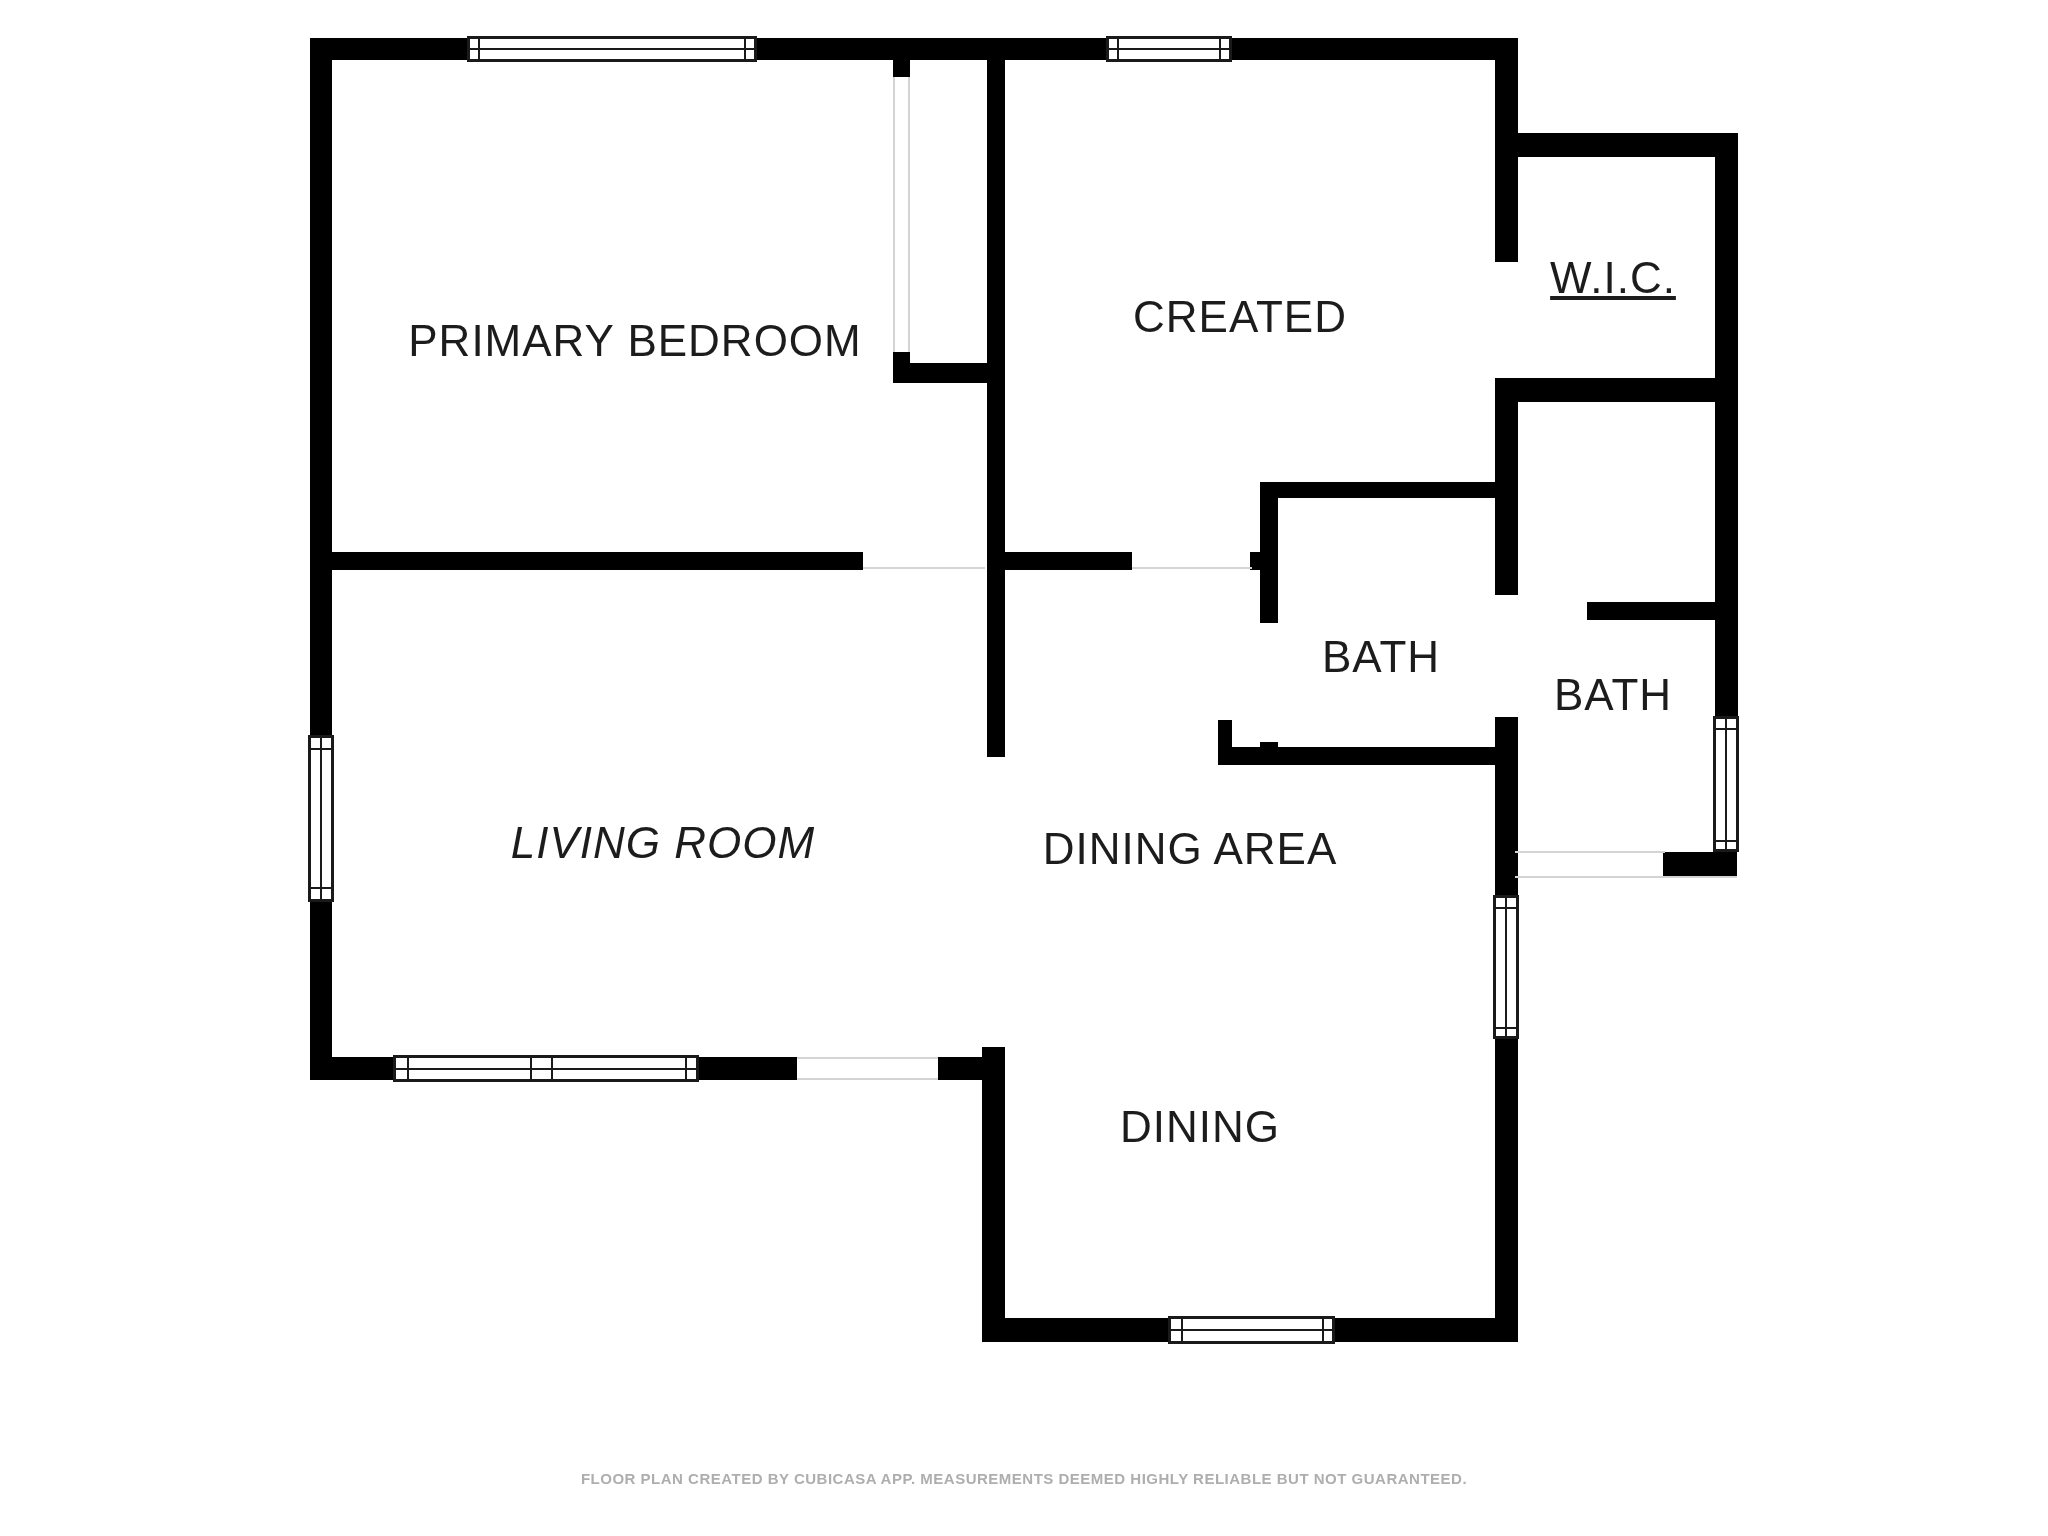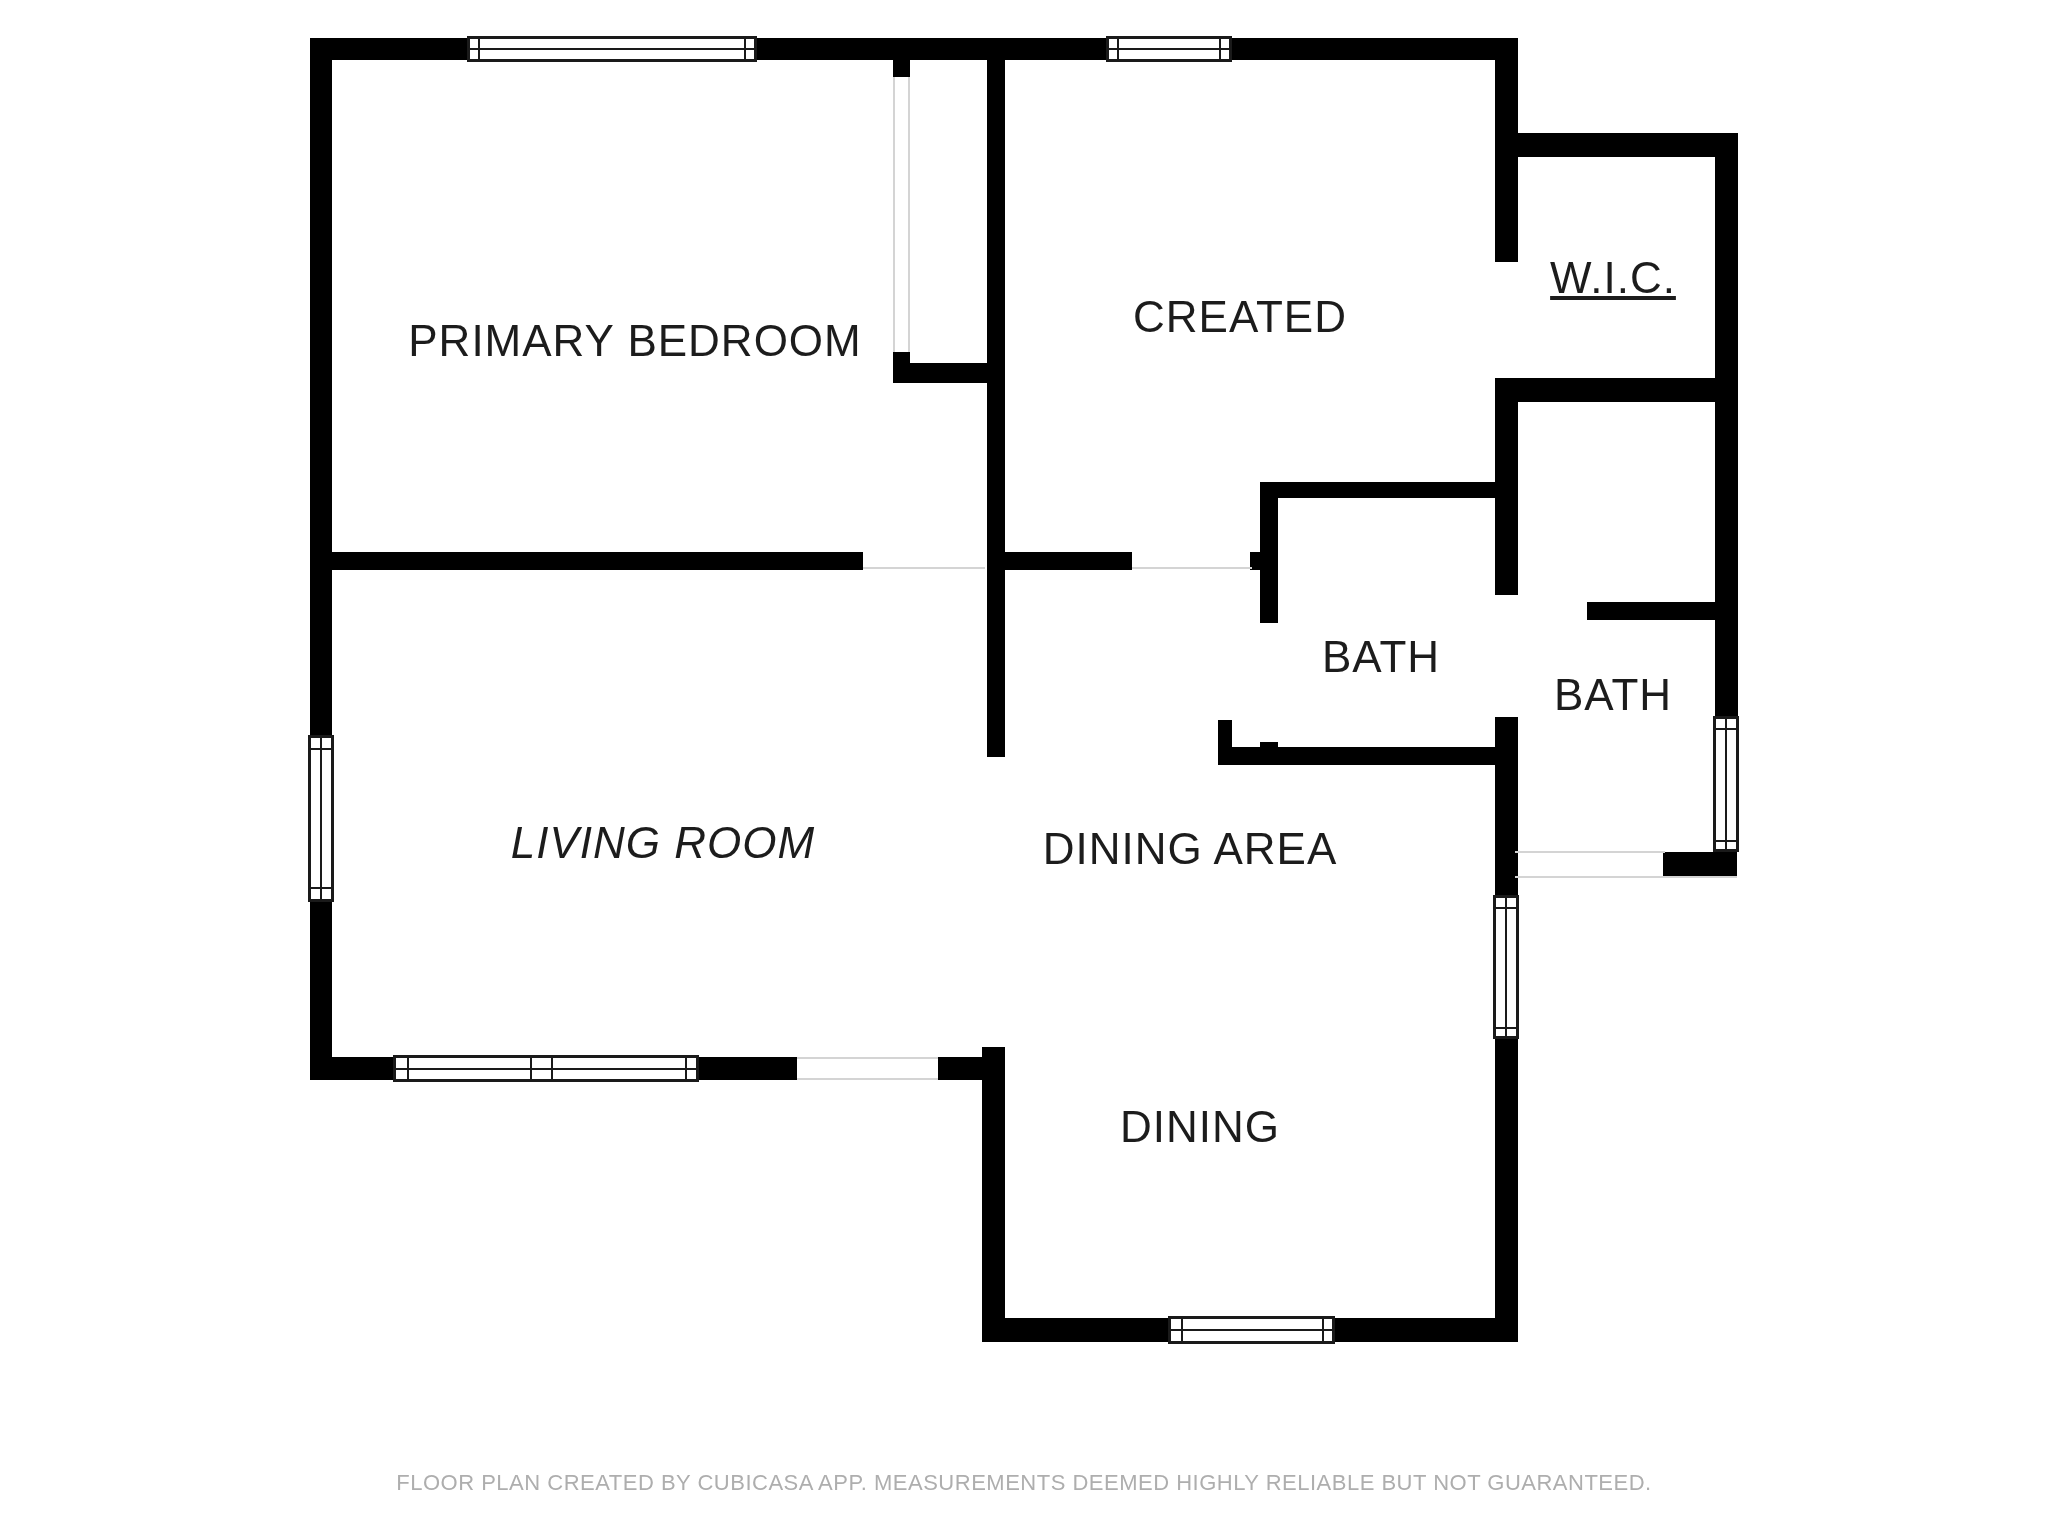--- a/index.html
+++ b/index.html
@@ -6,21 +6,21 @@
   .plan{position:relative;width:2048px;height:1536px;background:#ffffff;overflow:hidden;
         font-family:"Liberation Sans",sans-serif;}
   .wall{position:absolute;background:#000000;}
   .door{position:absolute;background:transparent;}
   .thin{position:absolute;background:#d4d4d4;}
   .window{position:absolute;background:#ffffff;border:3px solid #1a1a1a;box-sizing:border-box;}
   .window .wmid,.window .wdiv{position:absolute;background:#1a1a1a;}
   .room-label{position:absolute;transform:translate(-50%,-50%);font-size:44px;letter-spacing:1px;
         color:#1c1c1c;white-space:nowrap;font-weight:400;}
   .footer-note{position:absolute;left:50%;top:1470px;transform:translateX(-50%);
-        font-size:22px;letter-spacing:.5px;color:#aeaeae;white-space:nowrap;font-weight:400;}
+        font-size:15px;letter-spacing:.5px;color:#aeaeae;white-space:nowrap;font-weight:700;}
 </style>
 </head>
 <body>
 
 <div class="plan">
   <div id="geometry-layer">
       <div class="wall" style="left: 310px; top: 38px; width: 1208px; height: 22px;"></div>
       <div class="wall" style="left: 310px; top: 38px; width: 22px; height: 1042px;"></div>
       <div class="wall" style="left: 310px; top: 1057px; width: 487px; height: 23px;"></div>
       <div class="wall" style="left: 938px; top: 1057px; width: 67px; height: 23px;"></div>

